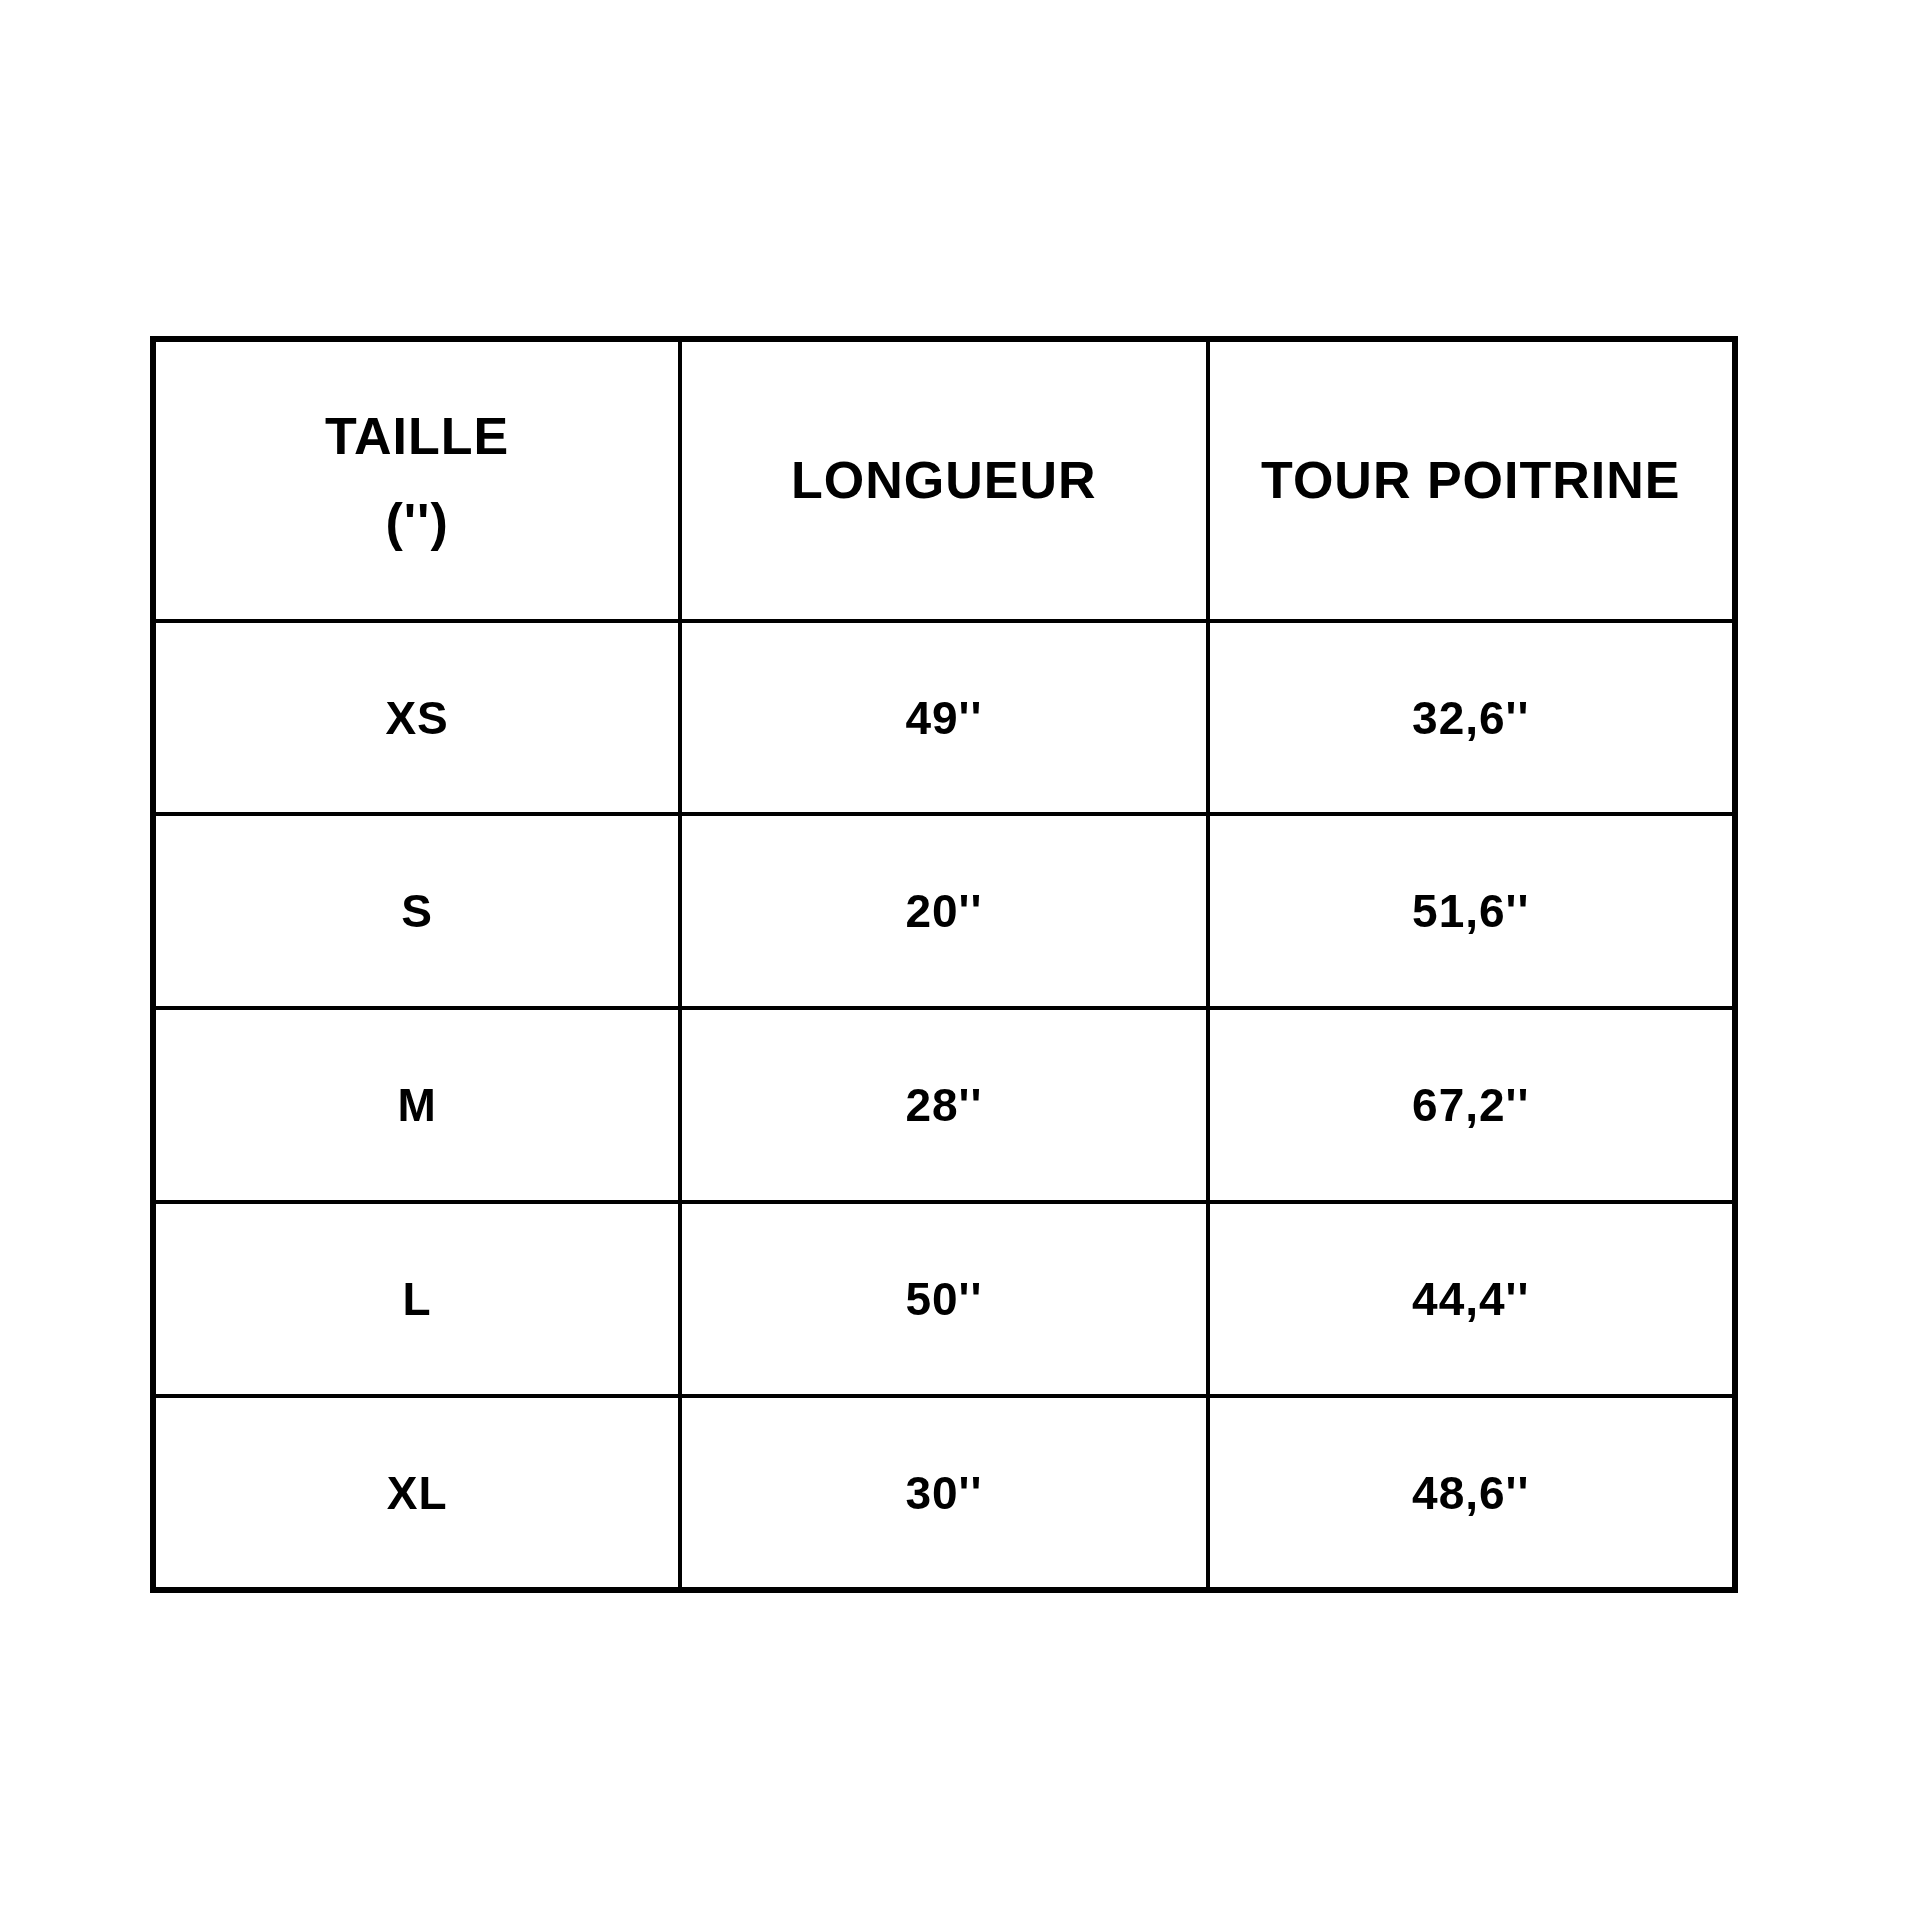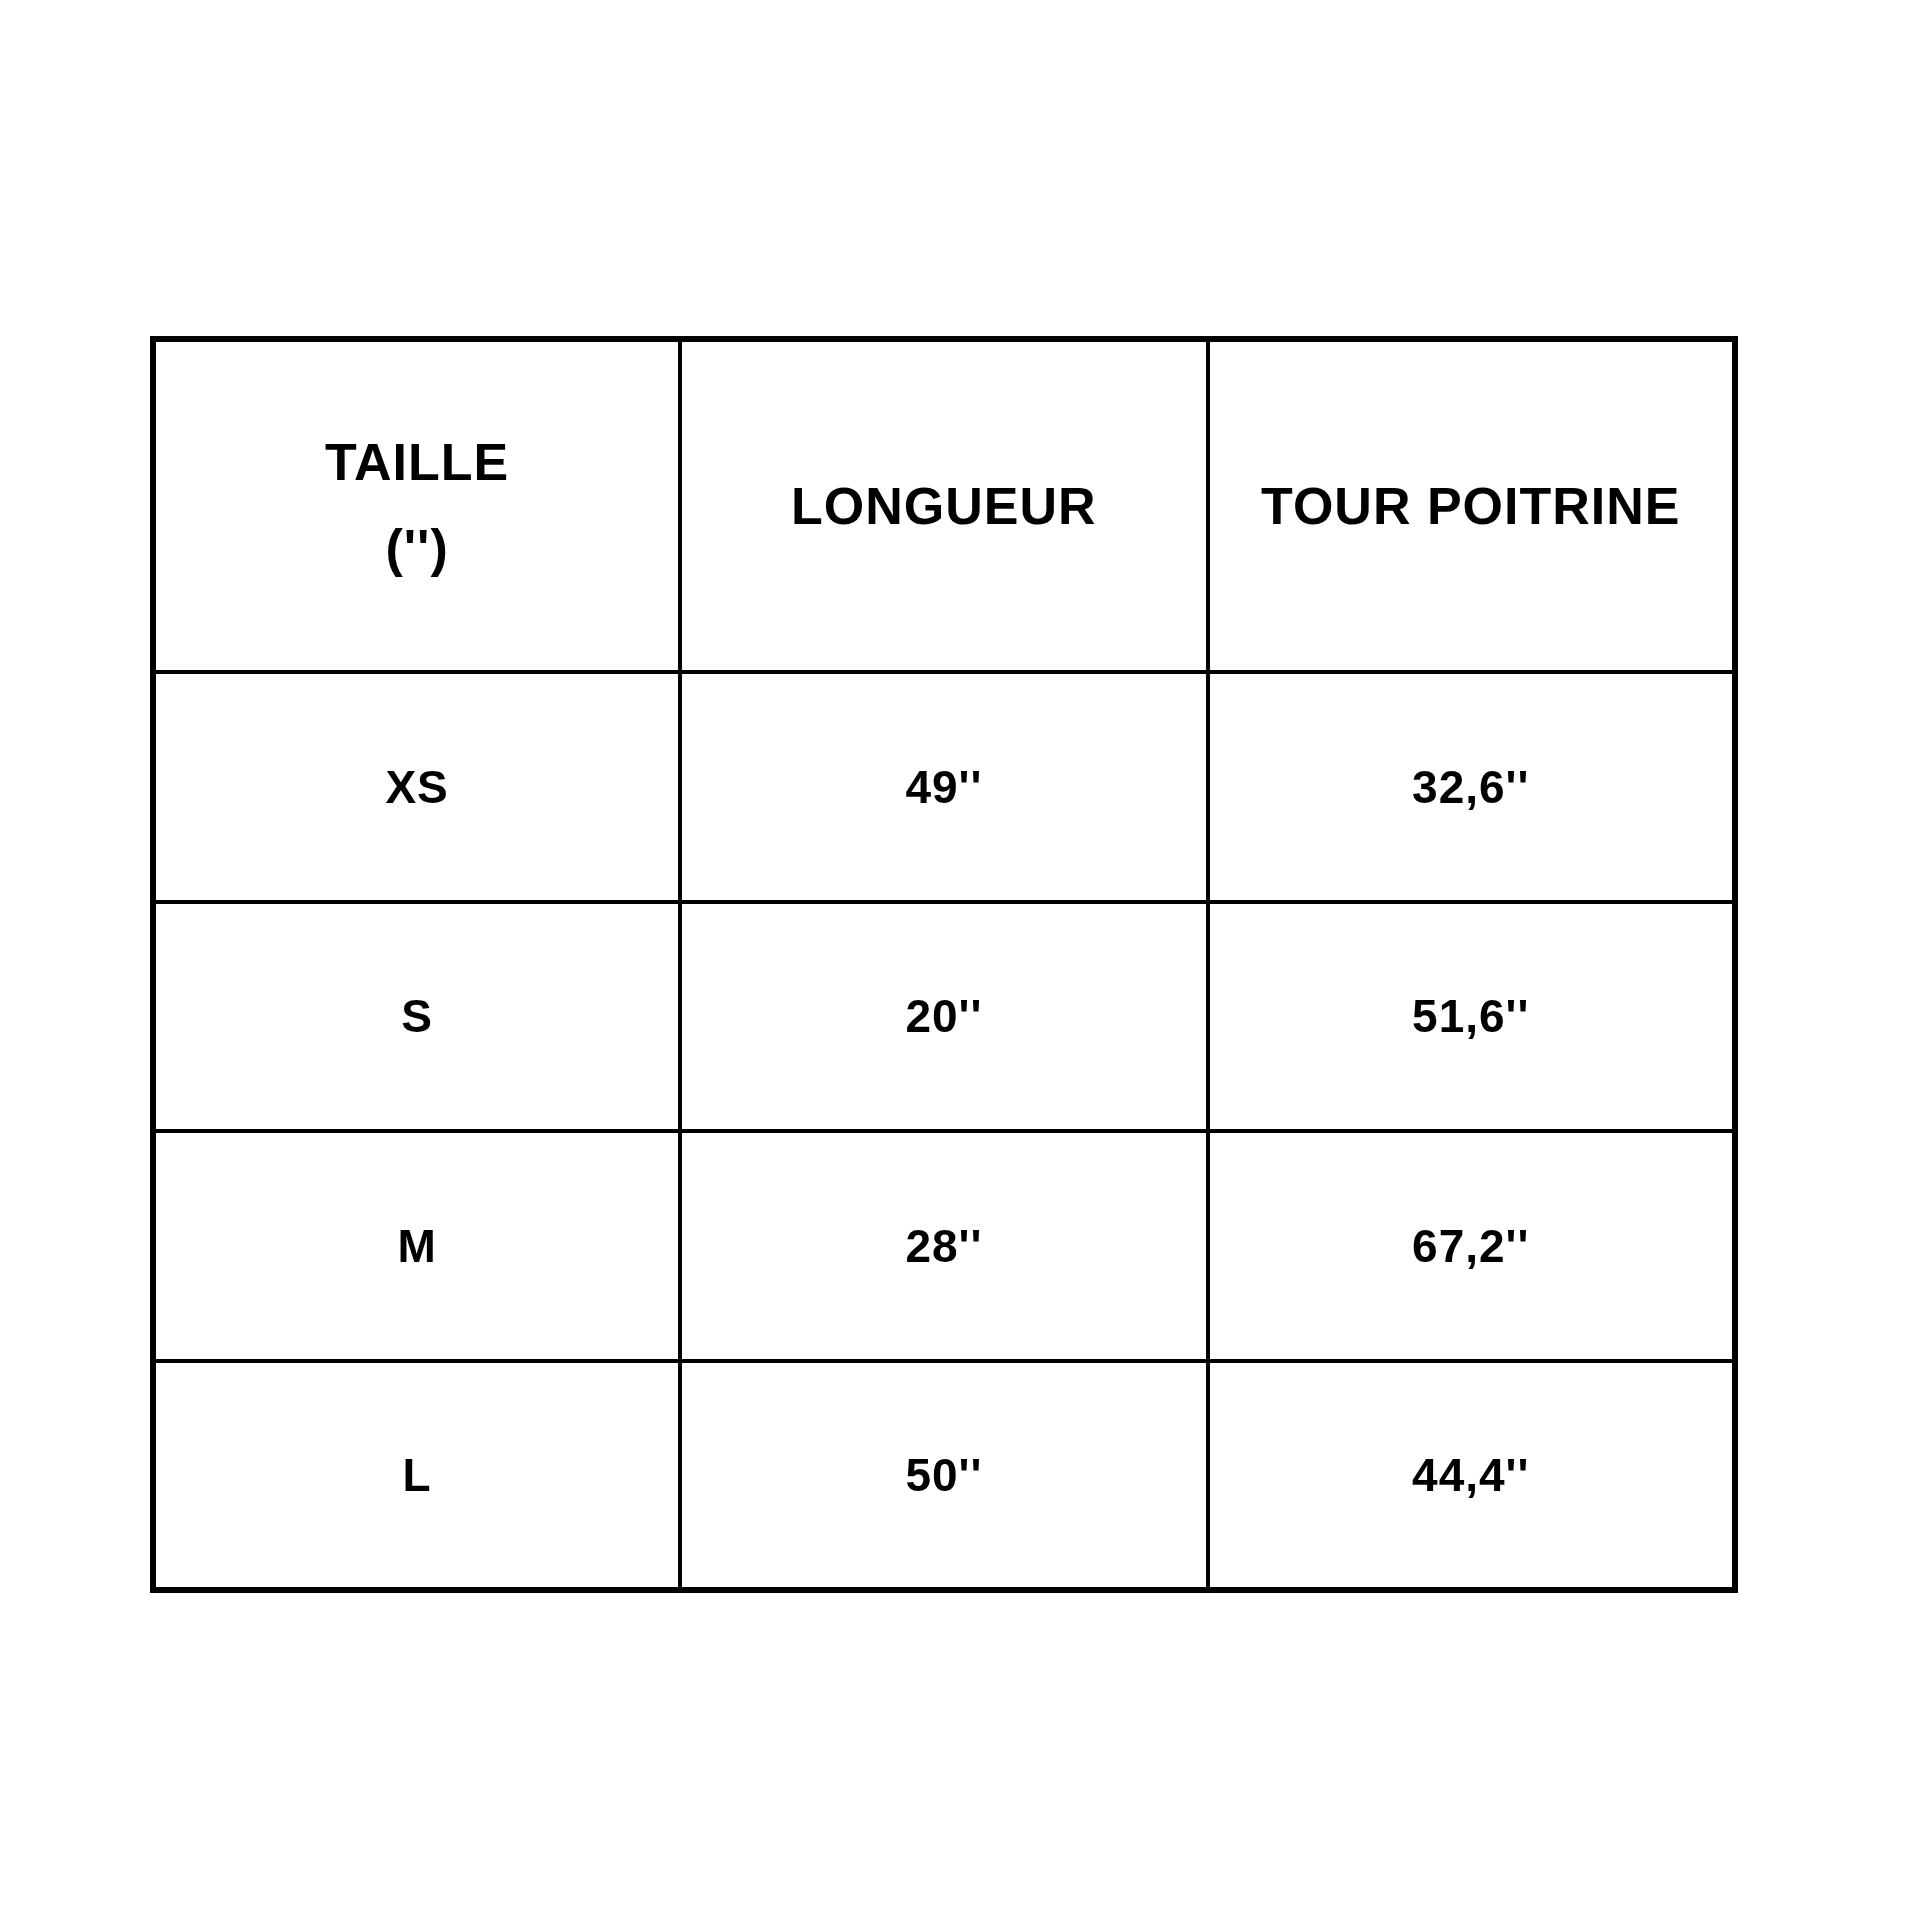--- a/index.html
+++ b/index.html
@@ -90,17 +90,22 @@
         <td class="data-cell">28''</td>
         <td class="data-cell">67,2''</td>
       </tr>
 
       <tr class="data-row">
         <td class="data-cell">L</td>
         <td class="data-cell">50''</td>
         <td class="data-cell">44,4''</td>
       </tr>
 
+      <tr class="data-row">
+        <td class="data-cell">XL</td>
+        <td class="data-cell">30''</td>
+        <td class="data-cell">48,6''</td>
+      </tr>
 
     </tbody>
   </table>
 </div>
 
 
 </body></html>

